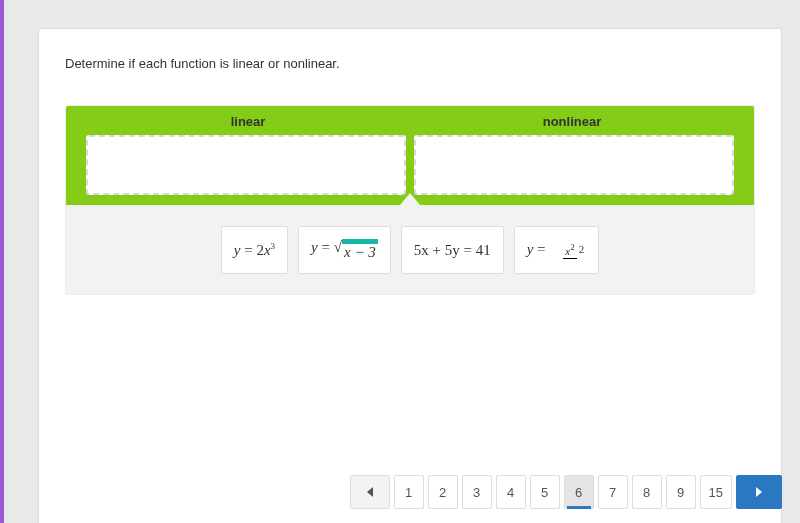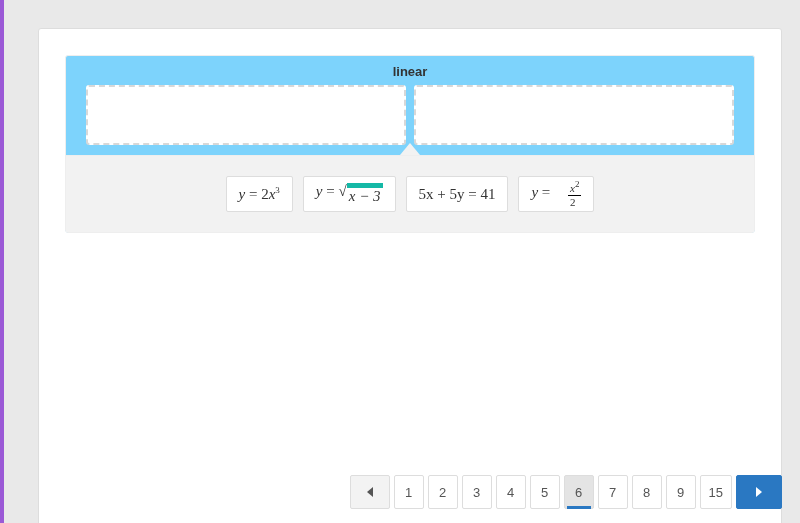--- a/index.html
+++ b/index.html
@@ -30,21 +30,21 @@
     font-size: 13px;
     line-height: 1.4;
     color: #333;
   }
   .prompt { margin-bottom: 32px; }
   .instruction { margin-bottom: 26px; }
 
   .classify-box {
     border: 1px solid #eee;
     border-radius: 3px;
-    background: #7dd3fc;
+    background: #84cc16;
   }
   .headers {
     display: flex;
     padding: 8px 20px 6px 20px;
   }
   .headers > div {
     flex: 1;
     text-align: center;
     font-size: 13px;
     font-weight: 600;
@@ -86,38 +86,37 @@
     background: #fff;
     border: 1px solid #ddd;
     border-radius: 2px;
     padding: 8px 12px;
     font-family: "Times New Roman", Georgia, serif;
     font-size: 15px;
     font-style: italic;
     white-space: nowrap;
     display: inline-flex;
     align-items: center;
-    height: 36px;
+    height: 48px;
     cursor: move;
   }
   .chip .upright { font-style: normal; }
   .chip sup { font-size: 9px; vertical-align: super; font-style: normal; }
   .sqrt-wrap {
     display: inline-flex;
     align-items: flex-start;
     font-style: normal;
   }
   .radicand {
     border-top: 5px solid #14b8a6;
     padding: 0 2px;
     font-style: italic;
   }
   .frac {
     display: inline-flex;
-    flex-direction: column;
     font-style: normal;
     font-size: 11px;
     line-height: 1;
     vertical-align: middle;
     margin-left: 14px;
   }
   .frac .num { border-bottom: 1px solid #000; padding: 0 2px 1px 2px; }
   .frac .den { padding: 1px 2px 0 2px; }
   .frac .num i, .frac .den i { font-style: italic; }
 
@@ -171,24 +170,26 @@
     border-bottom: 5px solid transparent;
     border-left: 6px solid currentColor;
   }
 </style>
 </head>
 <body>
 
 <div class="purple-bar"></div>
 
 <div class="card">
+  <div class="prompt">Determine if each function is linear or nonlinear.</div>
 
   <div class="classify-box">
     <div class="headers">
       <div>linear</div>
+      <div>nonlinear</div>
     </div>
     <div class="drop-row">
       <div class="drop-zone"></div>
       <div class="drop-zone"></div>
       <div class="notch"></div>
     </div>
     <div class="pool">
 
       <div class="chip">
         <span><i>y</i><span class="upright"> = 2</span><i>x</i><sup>3</sup></span>

